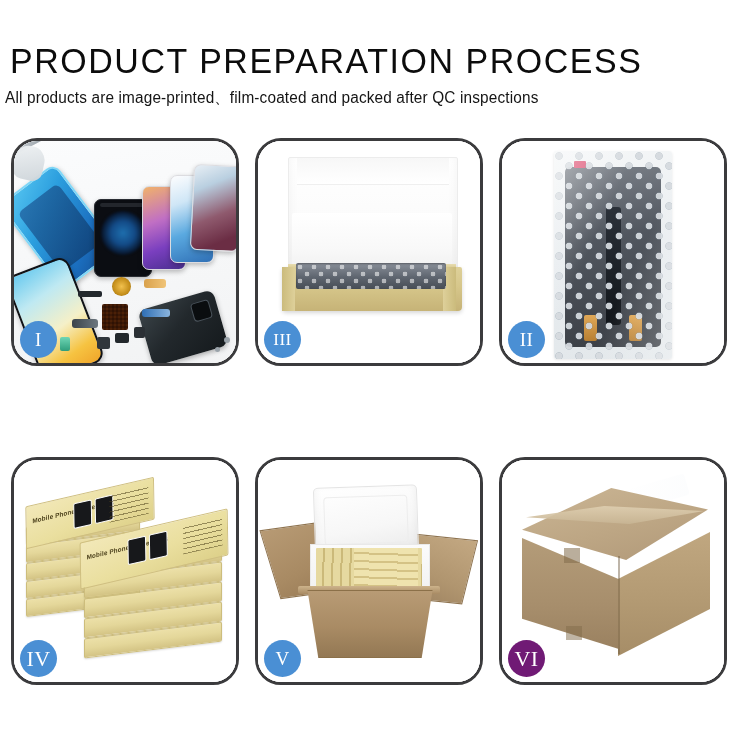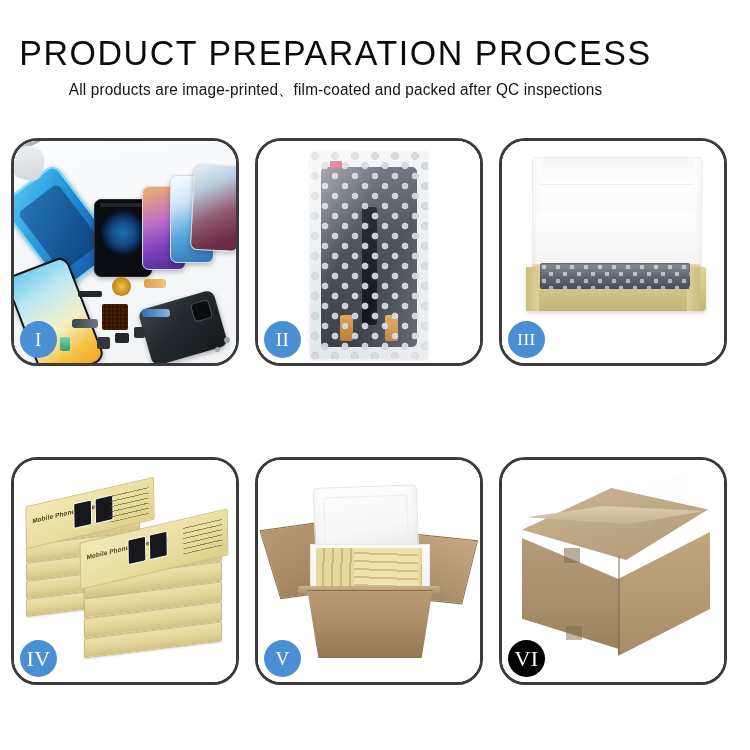--- a/index.html
+++ b/index.html
@@ -18,24 +18,24 @@
   .page {
     position: relative;
     width: 750px;
     height: 750px;
     background: #ffffff;
   }
 
   
   .header {
     position: absolute;
-    top: 0; left: 0;
+    top: 8px; left: 0;
     width: 671px;
     height: 130px;
-    text-align: center;
+    text-align: left;
   }
   .title {
     margin: 0;
     padding-top: 34px;
     font-family: "Liberation Sans", sans-serif;
     font-size: 35px;
     font-weight: 500;
     letter-spacing: 1.6px;
     color: #0c0c0c;
     line-height: 1.06;
@@ -495,45 +495,45 @@
         <div class="part pt-dot1"></div>
         <div class="part pt-dot2"></div>
         <div class="pt-tool"></div>
         <div class="pt-hand"></div>
       </div>
       <div class="badge n1" style="background: rgb(74, 143, 212); color: rgb(255, 255, 255);">I</div>
     </div>
 
     <div class="panel" style="border-color: rgb(59, 59, 61);">
       <div class="photo">
+        <div class="p3bg"></div>
+        <div class="k3-lid"></div>
+        <div class="k3-foam"></div>
+        <div class="k3-tray"></div>
+        <div class="k3-sideL"></div>
+        <div class="k3-sideR"></div>
+        <div class="k3-items"></div>
+      </div>
+      <div class="badge n3" style="background: rgb(74, 143, 212); color: rgb(255, 255, 255);">III</div>
+    </div>
+
+    <div class="panel" style="border-color: rgb(59, 59, 61);">
+      <div class="photo">
         <div class="p2bg"></div>
         <div class="pouch">
           <div class="inner"></div>
           <div class="strip"></div>
           <div class="tab-l"></div>
           <div class="tab-r"></div>
           <div class="pinklabel"></div>
           <div class="bubbles"></div>
           <div class="sheen"></div>
         </div>
       </div>
       <div class="badge n2" style="background: rgb(74, 143, 212); color: rgb(255, 255, 255);">II</div>
-    </div>
-
-    <div class="panel" style="border-color: rgb(59, 59, 61);">
-      <div class="photo">
-        <div class="p3bg"></div>
-        <div class="k3-lid"></div>
-        <div class="k3-foam"></div>
-        <div class="k3-tray"></div>
-        <div class="k3-sideL"></div>
-        <div class="k3-sideR"></div>
-        <div class="k3-items"></div>
-      </div>
-      <div class="badge n3" style="background: rgb(74, 143, 212); color: rgb(255, 255, 255);">III</div>
     </div>
 
     <div class="panel" style="border-color: rgb(59, 59, 61);">
       <div class="photo">
         <div class="p4bg"></div>
         <div class="stackwrap">
           <div class="kbox kb-l1"></div>
           <div class="kbox kb-l2"></div>
           <div class="kbox kb-l3"></div>
           <div class="kbox kb-l4"></div>
@@ -581,17 +581,17 @@
         <div class="p6bg"></div>
         <div class="c-shine"></div>
         <div class="c-top"></div>
         <div class="c-tape"></div>
         <div class="c-left"></div>
         <div class="c-right"></div>
         <div class="c-seamv"></div>
         <div class="c-lbl1"></div>
         <div class="c-lbl2"></div>
       </div>
-      <div class="badge n6" style="background: #000000; color: rgb(255, 255, 255);">VI</div>
+      <div class="badge n6" style="background: #701a75; color: rgb(255, 255, 255);">VI</div>
     </div>
 
   </div>
 </div>
 
 </body></html>

